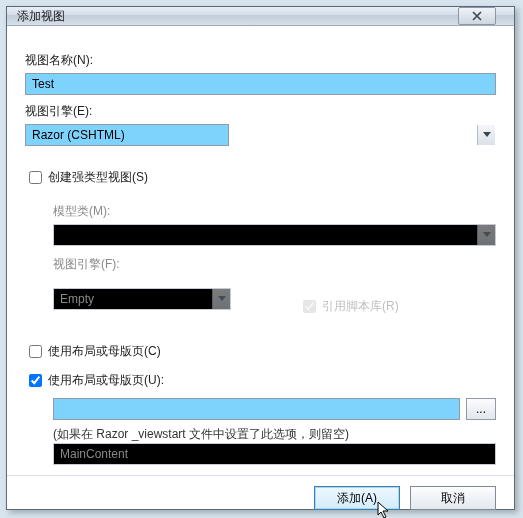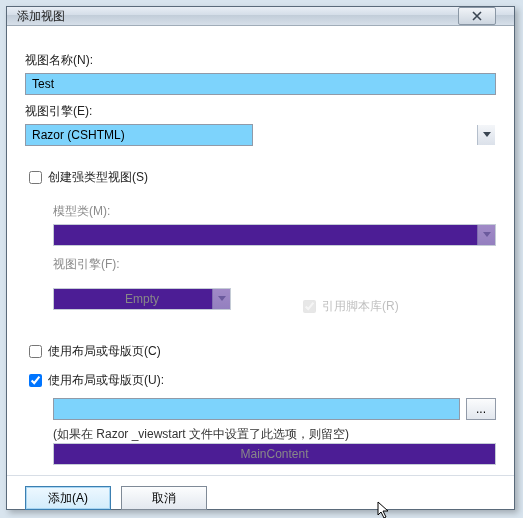--- a/index.html
+++ b/index.html
@@ -8,40 +8,40 @@
   .titlebar { height: 28px; background: linear-gradient(to bottom, #e8eef5 0%, #d4dde8 45%, #c2cdd9 46%, #d6dfe9 100%); display: flex; align-items: center; padding: 0 18px 0 10px; border-bottom: 1px solid #a0acb8; }
   .titlebar .title { flex: 1; color: #1a1a1a; }
   .close-btn { width: 38px; height: 18px; background: linear-gradient(to bottom,#f0f3f7,#cdd6e0); border: 1px solid #8a97a5; border-radius: 2px; display: flex; align-items: center; justify-content: center; cursor: pointer; }
   .close-btn svg { width: 10px; height: 10px; }
   .content { flex: 1; padding: 14px 18px 10px 18px; display: flex; flex-direction: column; color: #222; }
   .label { margin: 12px 0 4px 0; }
   .textbox, .combo, .combo-dis, .layout-input, .cph-input {
     width: 100%; height: 22px; border: 1px solid #919aa8; background: #7dd3fc; padding: 2px 6px; outline: none;
   }
   .combo, .combo-dis { appearance: none; padding-right: 24px; background-repeat: no-repeat; background-position: right 4px center; }
-  .combo { width: 228px; }
+  .combo { width: 204px; }
   .combo-wrap { position: relative; display: inline-block; }
   .combo-arrow { position: absolute; right: 1px; top: 1px; bottom: 1px; width: 18px; background: linear-gradient(to bottom,#f4f6f9,#dbe1ea); border-left: 1px solid #b5bfcc; display:flex; align-items:center; justify-content:center; pointer-events:none; }
   .combo-arrow svg { width:8px; height:6px; }
   .section-gap { height: 18px; }
   .chk-row { display: flex; align-items: center; margin: 4px 0; }
   .chk { width: 13px; height: 13px; margin-right: 6px; }
   .indent { margin-left: 28px; }
   .disabled-text { color: #8b8b8b; }
-  .disabled-input { background: #4c1d95; color: #888; border-color: #c5ccd6; text-align: center; }
+  .disabled-input { background: #000000; color: #888; border-color: #c5ccd6; }
   .row-flex { display: flex; align-items: center; gap: 8px; }
   .row-flex .combo-wrap { flex: 0 0 auto; }
   .scaffold-combo { width: 178px; }
   .model-combo { width: 416px; }
   .layout-row { display: flex; gap: 6px; }
   .layout-input { flex: 1; }
   .browse-btn { width: 30px; height: 22px; border: 1px solid #919aa8; background: linear-gradient(to bottom,#fbfcfd,#e2e7ee); cursor: pointer; display:flex; align-items:center; justify-content:center; }
   .hint { margin-top: 6px; color: #333; }
   .footer-sep { height:1px; background:#d8dee6; margin: 10px -18px 10px -18px; }
-  .footer { display:flex; gap:10px; padding-bottom:4px; }
+  .footer { display:flex; justify-content:flex-end; gap:10px; padding-bottom:4px; }
   .btn { width: 86px; height: 24px; border:1px solid #7f8a97; background: linear-gradient(to bottom,#fcfdfe,#e3e8ef); cursor:pointer; }
   .btn.primary { border:1px solid #3c7fb1; box-shadow: inset 0 0 0 1px #a8d6f3; background: linear-gradient(to bottom,#eef8ff,#d2ecfb); }
   .chk-dis { opacity: 0.55; margin-top: 20px; }
   .cursor { position:absolute; left:370px; top:475px; pointer-events:none; }
   .content { position: relative; }
 </style>
 </head>
 <body>
 
 <div class="window">

